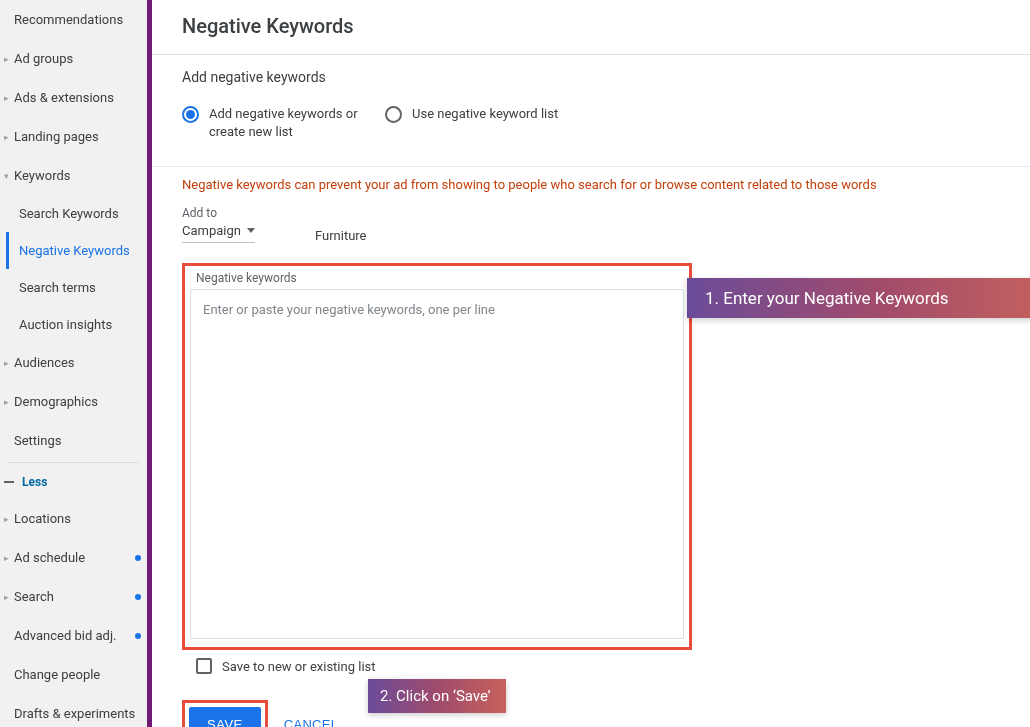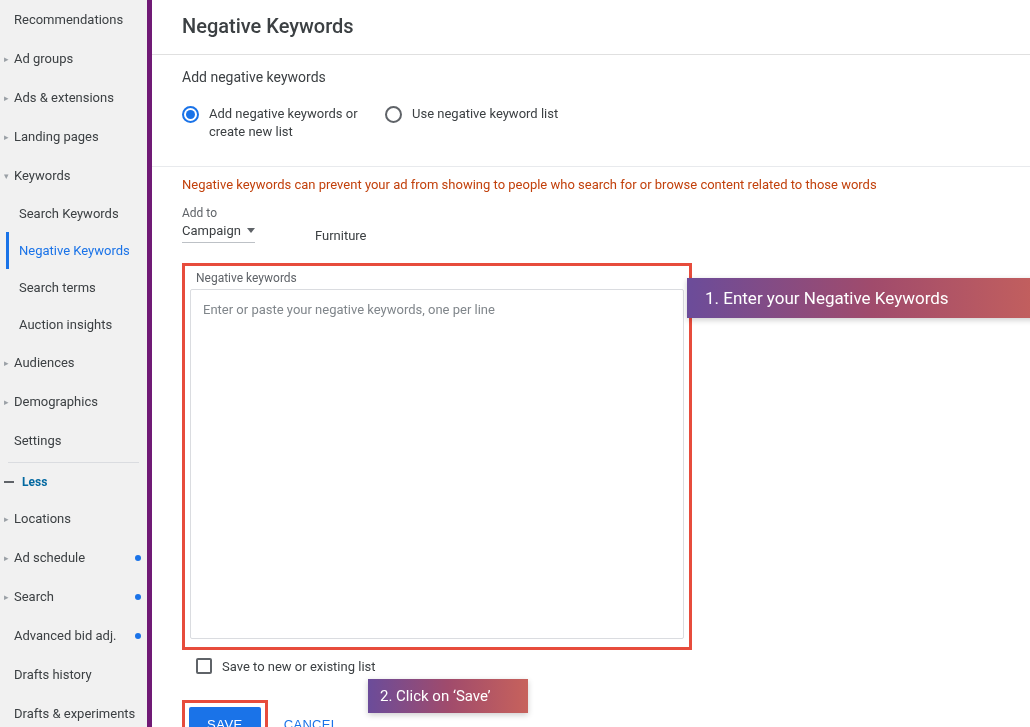--- a/index.html
+++ b/index.html
@@ -48,21 +48,21 @@
     .chk-label { font-size: 13px; color: #3c4043; }
 
     .button-row { display: flex; align-items: center; padding: 20px 30px 10px 30px; gap: 16px; }
     .save-wrap { border: 3px solid #e74c3c; padding: 4px; }
     .save-btn { background: #1a73e8; color: #fff; border: none; padding: 10px 18px; font-size: 13px; font-weight: 500; letter-spacing: 0.5px; cursor: pointer; border-radius: 2px; }
     .cancel-btn { background: transparent; color: #1a73e8; border: none; font-size: 13px; font-weight: 400; cursor: pointer; letter-spacing: 0.3px; }
 
     
     .callout { position: absolute; padding: 10px 18px; font-size: 17px; color: #fff; background: linear-gradient(90deg, #6b4c9a 0%, #a04b6c 50%, #c7625c 100%); box-shadow: 0 2px 6px rgba(0,0,0,.2); }
     .callout.c1 { left: 535px; top: 278px; width: 370px; }
-    .callout.c2 { left: 216px; top: 679px; width: 160px; font-size: 15px; padding: 8px 12px; }
+    .callout.c2 { left: 216px; top: 679px; width: 138px; font-size: 15px; padding: 8px 12px; }
   </style>
 </head>
 <body>
 
 <div class="layout">
 
   <nav class="sidebar">
     <div class="nav-item">
         <span class="chev">▸</span>
         <span>Recommendations</span>
@@ -124,21 +124,21 @@
         <span>Search</span>
         <span class="dot"></span>
       </div>
     <div class="nav-item">
         <span class="chev">▸</span>
         <span>Advanced bid adj.</span>
         <span class="dot"></span>
       </div>
     <div class="nav-item">
         <span class="chev">▸</span>
-        <span>Drafts history</span>
+        <span>Change people</span>
       </div>
     <div class="nav-item">
         <span class="chev">▸</span>
         <span>Drafts &amp; experiments</span>
       </div>
   </nav>
 
   <main class="main">
     <div class="header">
       <h1>Negative Keywords</h1>

